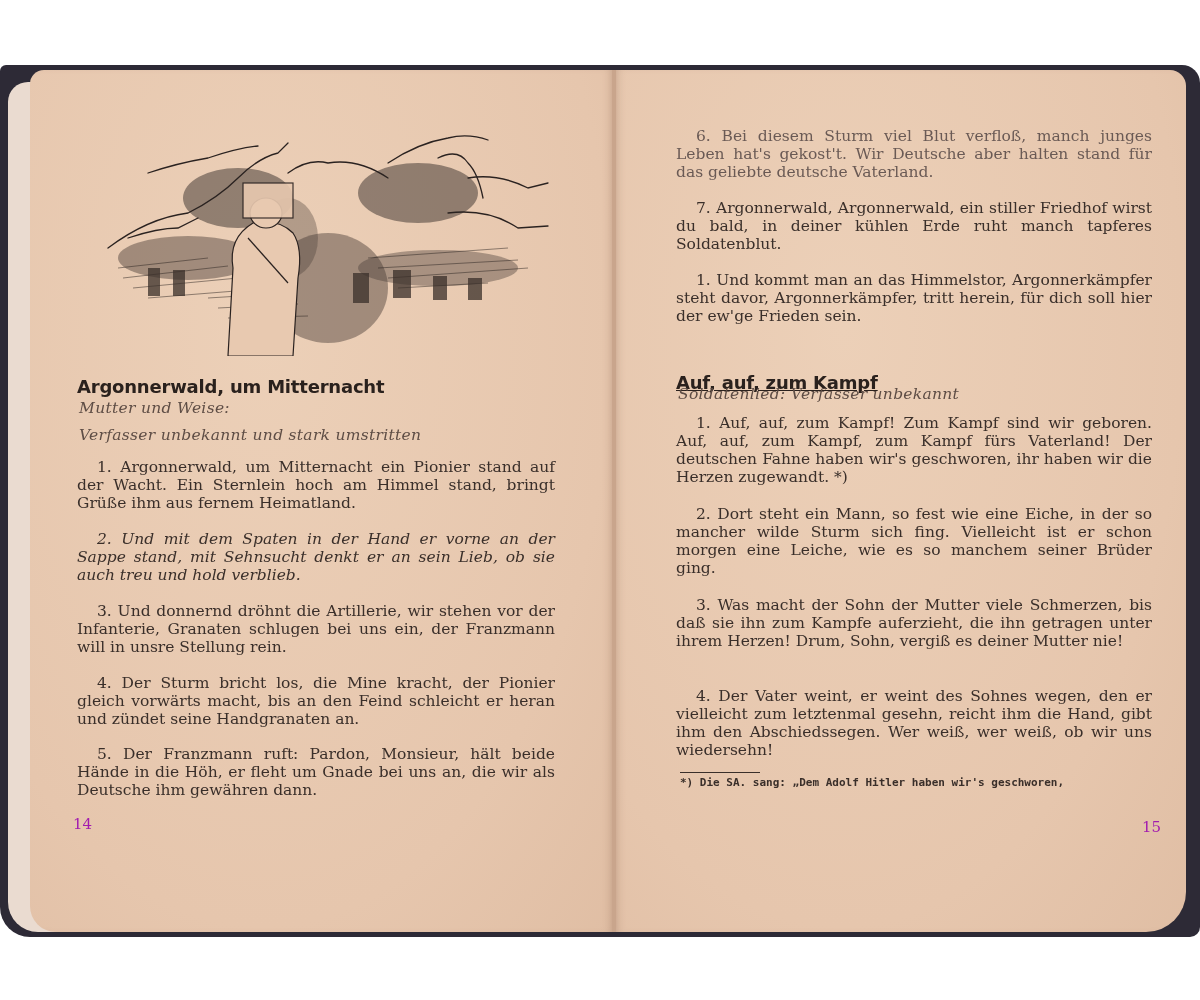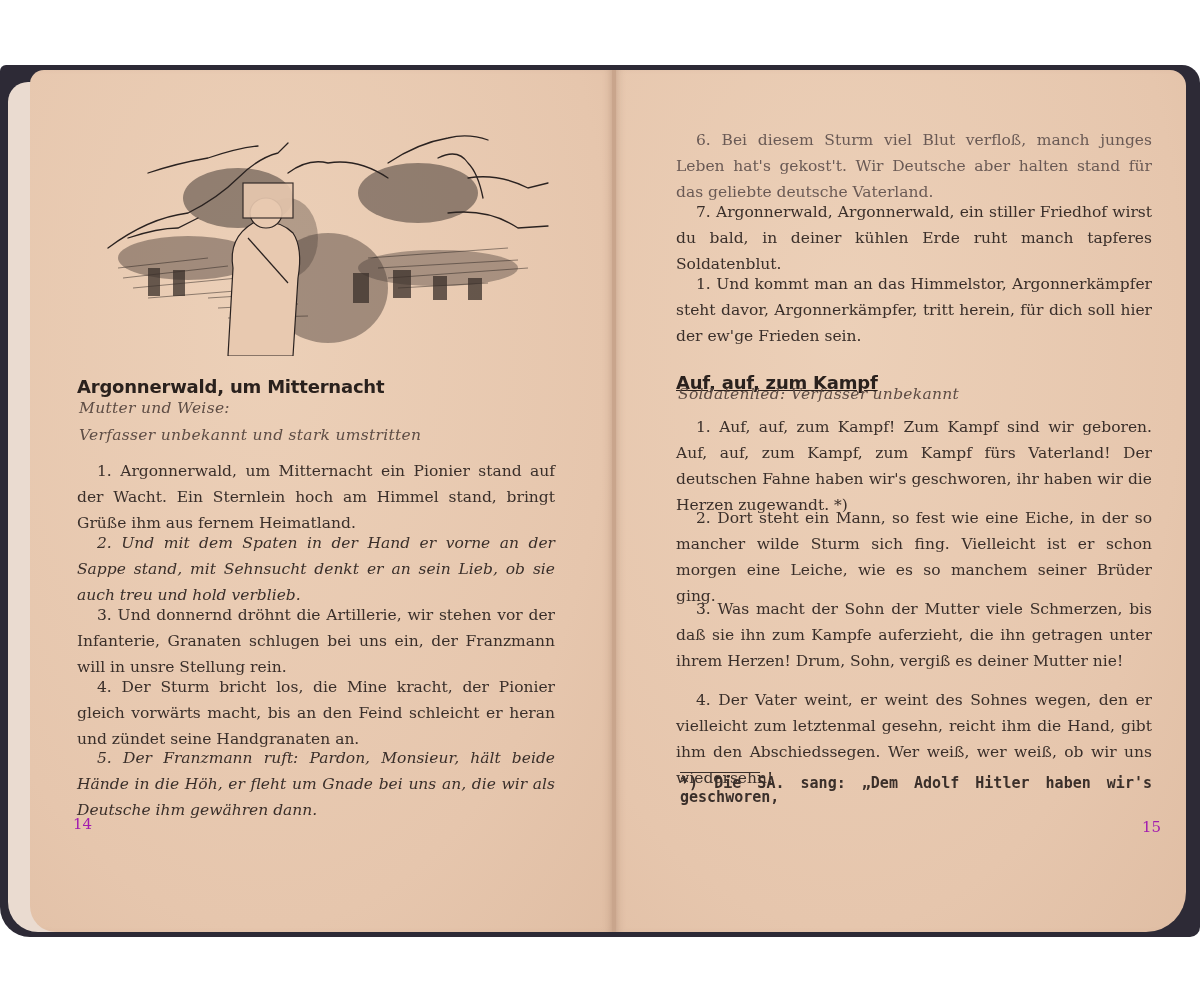--- a/index.html
+++ b/index.html
@@ -29,30 +29,30 @@
 
   .title {
     font-family: "DejaVu Sans", sans-serif; font-weight: bold; font-size: 18px;
     color: #2a211d; position: absolute; letter-spacing: -0.2px;
   }
   .subtitle {
     font-style: italic; font-size: 15.5px; color: #5e4d45; position: absolute;
     letter-spacing: 0.3px;
   }
   .verse {
-    position: absolute; font-size: 15.5px; line-height: 26px; color: #3a2f2a;
+    position: absolute; font-size: 15.5px; line-height: 18px; color: #3a2f2a;
     text-align: justify; text-indent: 20px; margin: 0;
   }
   .left-col { left: 77px; width: 478px; }
   .right-col { left: 676px; width: 476px; }
   .faded { color: #6a5a55; }
   .footnote-rule { position: absolute; left: 680px; top: 772px; width: 80px; border-top: 1px solid #3a2f2a; }
   .footnote {
     position: absolute; left: 680px; top: 776px; width: 472px;
-    font-family: "DejaVu Sans Mono", monospace; font-size: 15px; line-height: 14px;
+    font-family: "DejaVu Sans Mono", monospace; font-size: 11px; line-height: 14px;
     color: #3a2f2a; text-align: justify; font-weight: bold;
   }
   .footnote .cont { padding-left: 18px; display: block; }
   .page-num { position: absolute; font-size: 15px; color: #a21caf; }
 </style>
 </head>
 <body>
 
 <div class="cover"></div>
 <div class="page-edge-left"></div>
@@ -106,21 +106,21 @@
 </svg>
 
 <div class="title" style="left:77px; top:370px;margin-top:6px;">Argonnerwald, um Mitternacht</div>
 <div class="subtitle" style="left:79px; top:399px;">Mutter und Weise:</div>
 <div class="subtitle" style="left:79px; top:426px;">Verfasser unbekannt und stark umstritten</div>
 
 <p class="verse left-col" style="top:458px;">1. Argonnerwald, um Mitternacht ein Pionier stand auf der Wacht. Ein Sternlein hoch am Himmel stand, bringt Grüße ihm aus fernem Heimatland.</p>
 <p class="verse left-col" style="top:530px;font-style:italic;">2. Und mit dem Spaten in der Hand er vorne an der Sappe stand, mit Sehnsucht denkt er an sein Lieb, ob sie auch treu und hold verblieb.</p>
 <p class="verse left-col" style="top:602px;">3. Und donnernd dröhnt die Artillerie, wir stehen vor der Infanterie, Granaten schlugen bei uns ein, der Franzmann will in unsre Stellung rein.</p>
 <p class="verse left-col" style="top:674px;">4. Der Sturm bricht los, die Mine kracht, der Pionier gleich vorwärts macht, bis an den Feind schleicht er heran und zündet seine Handgranaten an.</p>
-<p class="verse left-col" style="top:745px;font-style:italic;">5. Der Franzmann ruft: Pardon, Monsieur, hält beide Hände in die Höh, er fleht um Gnade bei uns an, die wir als Deutsche ihm gewähren dann.</p>
+<p class="verse left-col" style="top:745px;">5. Der Franzmann ruft: Pardon, Monsieur, hält beide Hände in die Höh, er fleht um Gnade bei uns an, die wir als Deutsche ihm gewähren dann.</p>
 
 <div class="page-num" style="left:73px; top:815px;">14</div>
 
 <p class="verse right-col faded" style="top:127px;">6. Bei diesem Sturm viel Blut verfloß, manch junges Leben hat's gekost't. Wir Deutsche aber halten stand für das geliebte deutsche Vaterland.</p>
 <p class="verse right-col" style="top:199px;">7. Argonnerwald, Argonnerwald, ein stiller Friedhof wirst du bald, in deiner kühlen Erde ruht manch tapferes Soldatenblut.</p>
 <p class="verse right-col" style="top:271px;">1. Und kommt man an das Himmelstor, Argonnerkämpfer steht davor, Argonnerkämpfer, tritt herein, für dich soll hier der ew'ge Frieden sein.</p>
 
 <div class="title" style="left:676px; top:372px;text-decoration:underline;">Auf, auf, zum Kampf</div>
 <div class="subtitle" style="left:678px; top:385px;">Soldatenlied: Verfasser unbekannt</div>
 

